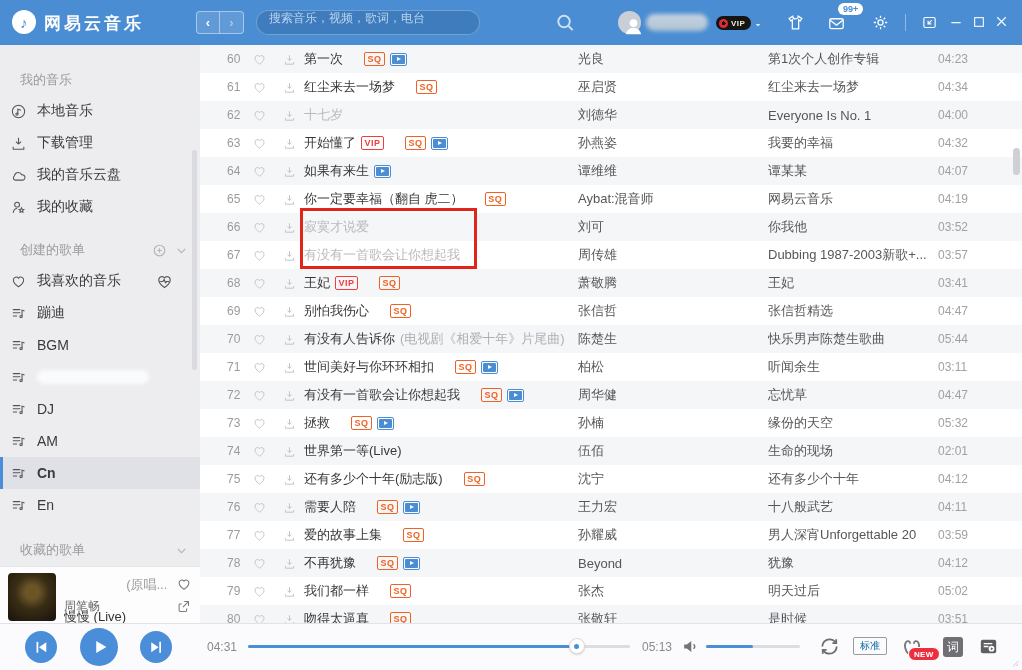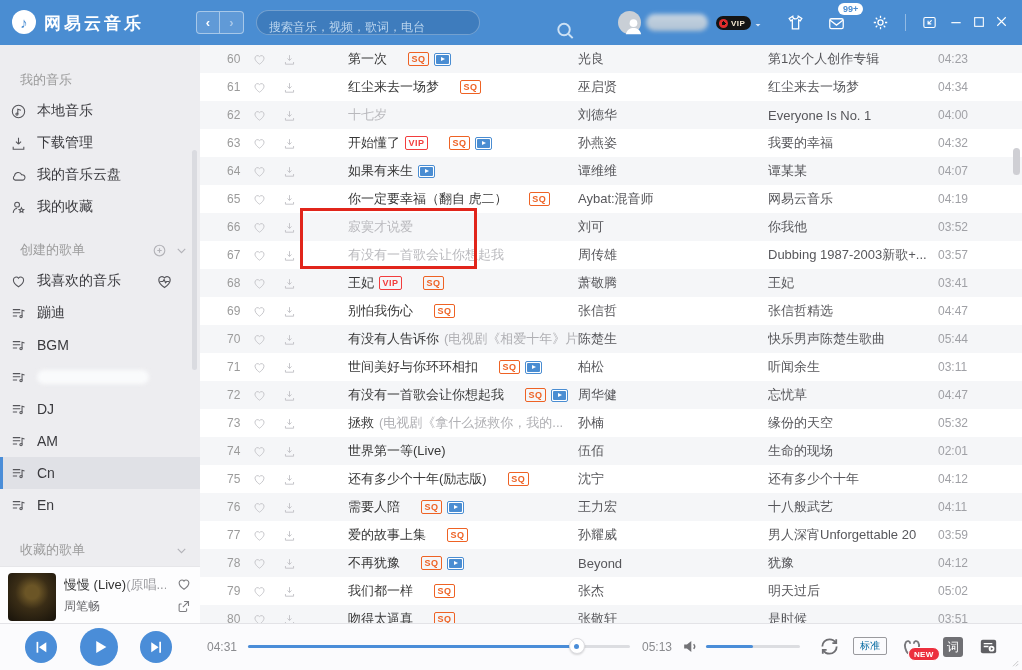--- a/index.html
+++ b/index.html
@@ -16,21 +16,21 @@
   .topbar *{position:absolute;}
   .logo{left:12px; top:10px; width:24px; height:24px; background:#fff; border-radius:50%;
         display:flex; align-items:center; justify-content:center; color:var(--topbar); font-size:15px; font-weight:bold;}
   .appname{left:44px; top:12px; color:#fff; font-size:17px; font-weight:bold; letter-spacing:3px; white-space:nowrap;}
   .navbtns{left:196px; top:11px; display:flex;}
   .navbtn{position:static; width:24px; height:23px; border:1px solid rgba(255,255,255,.45); background:rgba(255,255,255,.12);
           display:flex; align-items:center; justify-content:center; color:#fff; font-size:13px; font-weight:bold;}
   .navbtn.back{border-radius:4px 0 0 4px;}
   .navbtn.fwd{border-radius:0 4px 4px 0; border-left:none; color:rgba(255,255,255,.45);}
   .search{left:256px; top:10px; width:224px; height:25px; background:rgba(9,50,92,.18); border:1px solid rgba(255,255,255,.28);
-          border-radius:13px; display:flex; align-items:flex-end; padding:0 10px 0 12px;}
+          border-radius:13px; display:flex; align-items:flex-start; padding:0 10px 0 12px;}
   .search input{position:static; flex:1; background:transparent; border:none; outline:none; color:#eaf3fc; font-size:12px;}
   .search input::placeholder{color:#b9d4ee;}
   .search .ic{position:static; width:15px; height:15px; color:#cde1f4;}
   .avatar{left:618px; top:11px; width:23px; height:23px; border-radius:50%; background:#c9cfd6;
           display:flex; align-items:center; justify-content:center; color:#fff;}
   .avatar .ic{position:static; width:15px; height:15px;}
   .nameblur{left:646px; top:14px; width:62px; height:17px; border-radius:9px;
             background:linear-gradient(#d3dce4,#bcc9d5); filter:blur(2px); opacity:.9;}
   .vippill{left:716px; top:16px; height:14px; background:#141414; border-radius:8px; display:flex; align-items:center;
            padding:0 6px 0 3px; gap:3px;}
@@ -53,57 +53,57 @@
   .sidebar{position:absolute; left:0; top:45px; width:200px; height:521px; background:#ededf0; overflow:hidden;}
   .sec-h{height:30px; line-height:30px; padding-left:20px; color:#9b9b9b; font-size:13px; position:relative;}
   .sec-h.first{margin-top:20px;}
   .sec-h.gap{margin-top:12px;}
   .sec-h .h-ic{position:absolute; top:8px; width:15px; height:15px; color:#b3b3b8;}
   .sec-h .plus{left:152px;}
   .sec-h .chev{left:174px;}
   .side-item{height:32px; display:flex; align-items:center; padding-left:10px; font-size:14px; color:#3a3a3e;
              position:relative; cursor:default;}
   .side-item .ic{width:17px; height:17px; color:#55555a; margin-right:10px; flex:none;}
-  .side-item.active{background:#e0e1e6; font-weight:normal;}
+  .side-item.active{background:#e0e1e6; font-weight:bold;}
   .side-item.active::before{content:""; position:absolute; left:0; top:0; width:3px; height:32px; background:var(--accent);}
   .side-item .tail{position:absolute; right:16px; width:19px; height:19px; color:#55555a;}
   .side-item .label{white-space:nowrap; overflow:hidden;}
   .blurbar{width:112px; height:14px; border-radius:7px; background:#fafbfc; filter:blur(2px);}
   .blurbar2{width:128px; height:12px; border-radius:2px; background:#c7c8cd; filter:blur(1px); opacity:.8;}
   .side-scroll{position:absolute; left:192px; top:105px; width:5px; height:220px; border-radius:3px; background:#dadbe0;}
 
   
   .main{position:absolute; left:200px; top:45px; width:822px; height:578px; background:#fff; overflow:hidden;}
   .row{display:flex; align-items:center; height:28px; font-size:13px;}
   .row:nth-child(odd){background:#f5f6f8;}
   .c-num{width:44px; padding-left:27px; color:#9b9b9b; font-size:12px; flex:none;}
   .c-ic{width:30px; flex:none; display:flex; align-items:center; justify-content:center; color:#c2c2c6;}
   .c-ic .ic{width:15px; height:15px;}
   .c-title{width:274px; flex:none; display:flex; align-items:center; gap:5px; overflow:hidden; white-space:nowrap; padding-right:6px;}
-  .c-title .t{color:#383838; overflow:hidden; text-overflow:clip; white-space:nowrap; flex:none;margin-left:44px;}
+  .c-title .t{color:#383838; overflow:hidden; text-overflow:clip; white-space:nowrap; flex:none;}
   .row.dim .t{color:#b9b9bd;}
   .c-title .note{color:#b0b0b4; flex:none;}
   .c-artist{width:190px; flex:none; color:#57575b; overflow:hidden; white-space:nowrap;}
   .c-album{width:170px; flex:none; color:#57575b; overflow:hidden; white-space:nowrap;}
   .c-time{width:66px; flex:none; color:#a0a1a6; font-size:12px;}
   .badge{flex:none; display:inline-flex; align-items:center; border-radius:2px; font-size:9px; font-weight:bold; line-height:1;}
   .badge.sq{border:1px solid var(--sq); color:var(--sq); padding:1.5px 2.5px; letter-spacing:.5px;margin-left:16px;}
   .badge.vip{border:1px solid var(--vip); color:var(--vip); padding:1.5px 2.5px; letter-spacing:.5px;}
   .badge.mv{border:1px solid var(--mv); padding:1px; background:#fff;}
   .badge.mv b{display:flex; align-items:center; justify-content:center; width:13px; height:9px; background:var(--mv); border-radius:1px;}
   .badge.mv i{width:0; height:0; border-left:4px solid #fff; border-top:2.5px solid transparent; border-bottom:2.5px solid transparent;}
   .anno-box{position:absolute; left:100px; top:163px; width:177px; height:61px; border:3px solid var(--anno); z-index:6; pointer-events:none;}
   .main-scroll{position:absolute; right:2px; top:103px; width:7px; height:27px; border-radius:4px; background:#cfcfd4;}
 
   
   .nowplaying{position:absolute; left:0; top:566px; width:200px; height:57px; background:#fdfdfe; border-top:1px solid #e6e6e9; z-index:4;}
   .np-thumb{position:absolute; left:8px; top:6px; width:48px; height:48px; border-radius:4px;
             background:radial-gradient(circle at 50% 40%, #6b5526 0 18%, #3a2d16 45%, #17120a 100%);}
   .np-title{position:absolute; left:64px; top:9px; width:102px; font-size:13px; white-space:nowrap; overflow:hidden; display:flex;}
-  .np-title .main-t{color:#333;}
+  .np-title .main-t{color:#333;margin-top:32px;}
   .np-title .sub-t{color:#9a9a9e;}
   .np-artist{position:absolute; left:64px; top:31px; font-size:12px; color:#66666a;}
   .np-heart{position:absolute; left:176px; top:9px; width:16px; height:16px; color:#7d7d81;}
   .np-share{position:absolute; left:176px; top:32px; width:15px; height:15px; color:#7d7d81;}
 
   
   .playerbar{position:absolute; left:0; top:623px; width:1022px; height:47px; background:#fbfbfd; border-top:1px solid #e3e3e7; z-index:5;}
   .playerbar .abs{position:absolute;}
   .cbtn{border-radius:50%; background:var(--accent); display:flex; align-items:center; justify-content:center; cursor:pointer;}
   .cbtn .ic{width:58%; height:58%; color:#fff;}
@@ -723,21 +723,20 @@
           </span>
           <span class="c-ic">
             <span class="ic">
               <svg viewBox="0 0 24 24" fill="none" stroke="currentColor" stroke-width="1.5">
                 <path d="M12 5v8.5M12 13.5L8.8 10.3M12 13.5l3.2-3.2M5.5 16v3.5h13V16"></path>
               </svg>
             </span>
           </span>
           <span class="c-title">
             <span class="t">拯救</span>
-            <span class="note"> (电视剧《拿什么拯救你，我的...</span>
             <span class="badge sq">SQ</span>
             <span class="badge mv">
               <b>
                 <i></i>
               </b>
             </span>
           </span>
           <span class="c-artist">孙楠</span>
           <span class="c-album">缘份的天空</span>
           <span class="c-time">05:32</span>

